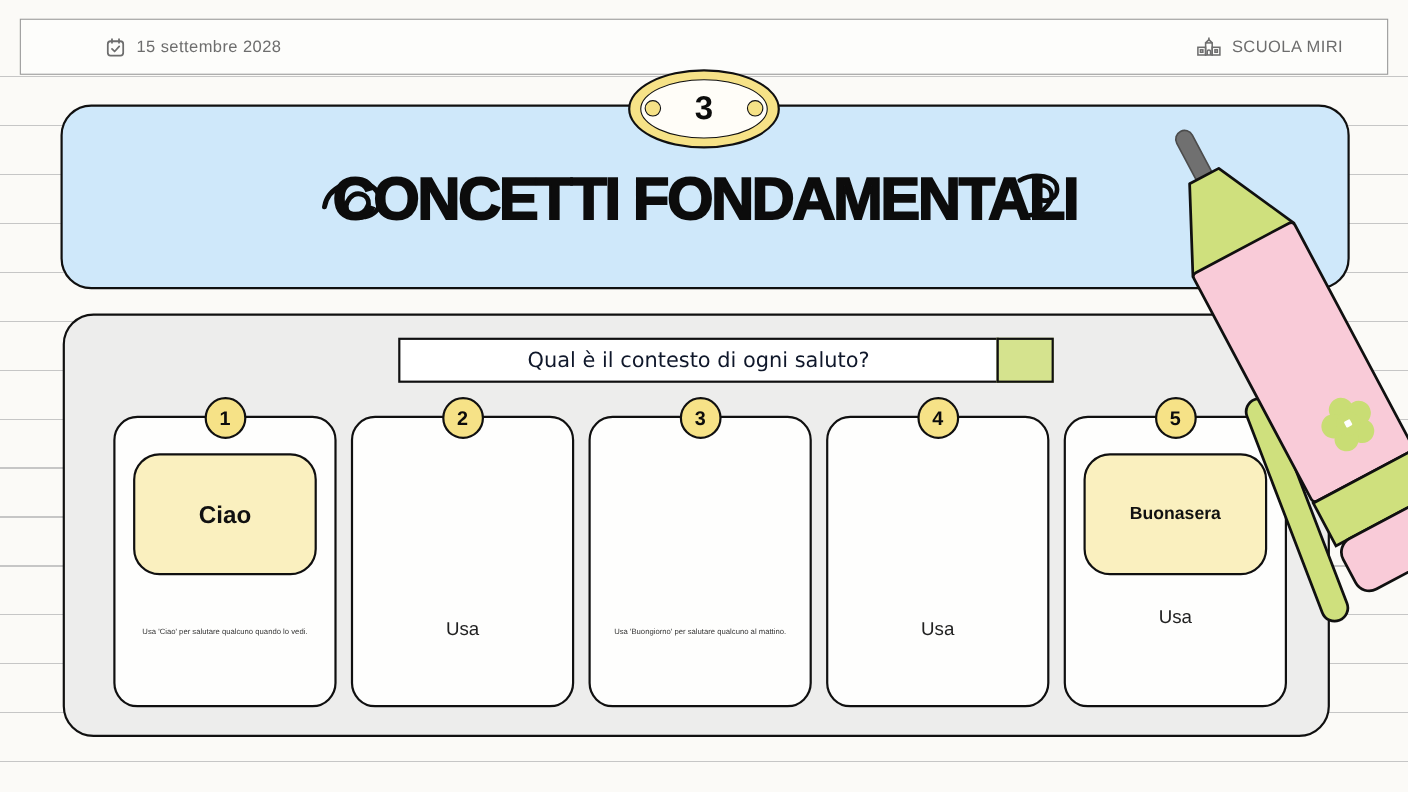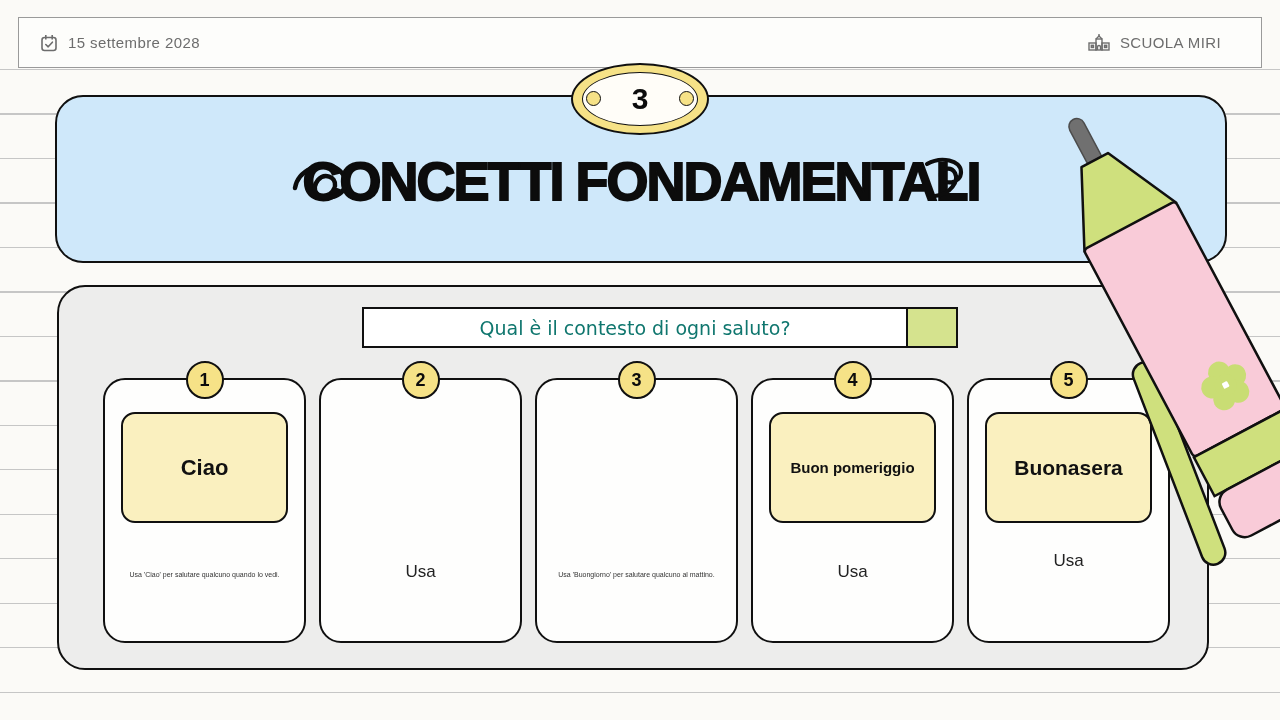--- a/index.html
+++ b/index.html
@@ -9,21 +9,21 @@
   }
   .lines {
     position:absolute; left:0; right:0; top:69px; bottom:0;
     background:repeating-linear-gradient(to bottom,#c6c6c6 0 1px,transparent 1px 44.5px);
   }
   
   .topbar {
     position:absolute; left:18px; top:17px; width:1244px; height:51px;
     background:#fdfdfb; border:1px solid #9a9a9a; box-sizing:border-box;
     display:flex; align-items:center; justify-content:space-between;
-    padding:0 40px 0 20px; color:#6d6d6d; font-size:15px; letter-spacing:.4px;
+    padding:0 40px 0 76px; color:#6d6d6d; font-size:15px; letter-spacing:.4px;
   }
   .tb-group { display:flex; align-items:center; gap:9px; }
   .tb-icon { display:flex; }
   
   .title-box {
     position:absolute; left:55px; top:95px; width:1172px; height:168px;
     background:#cfe8fa; border:2px solid #101010; border-radius:28px;
     display:flex; align-items:center; justify-content:center; box-sizing:border-box;
   }
   .title-text {
@@ -51,47 +51,47 @@
   .doodle-2 { left:921px; top:154px; }
   
   .panel {
     position:absolute; left:57px; top:285px; width:1152px; height:385px;
     background:#ededec; border:2px solid #101010; border-radius:28px; box-sizing:border-box;
   }
   .question-row { position:absolute; left:362px; top:307px; height:41px; display:flex; z-index:2; }
   .question-bar {
     width:546px; background:#ffffff; border:2px solid #101010; box-sizing:border-box;
     display:flex; align-items:center; justify-content:center;
-    font-family:"DejaVu Sans", sans-serif; font-size:19px; color:#0f766e;
+    font-family:"DejaVu Sans", sans-serif; font-size:19px; color:#0f172a;
   }
   .question-color {
     width:52px; margin-left:-2px; background:#d5e38e;
     border:2px solid #101010; box-sizing:border-box;
   }
   
   .cards { position:absolute; left:103px; top:378px; display:flex; gap:13px; z-index:3; }
   .card {
     position:relative; width:203px; height:265px; background:#fefefd;
     border:2px solid #101010; border-radius:22px; box-sizing:border-box;
   }
   .card-num {
     position:absolute; top:-19px; left:50%; margin-left:-19px;
     width:38px; height:38px; background:#f6e287; border:2px solid #101010;
     border-radius:50%; box-sizing:border-box; z-index:4;
     display:flex; align-items:center; justify-content:center;
     font-size:18px; font-weight:bold; color:#0c0c0c;
   }
   .word-box {
     position:absolute; left:16px; right:16px; top:32px; height:111px;
-    background:#faf0bf; border:2px solid #101010; border-radius:14px; box-sizing:border-box;
+    background:#faf0bf; border:2px solid #101010; border-radius:24px; box-sizing:border-box;
     display:flex; align-items:center; justify-content:center;
     font-weight:bold; font-size:22px; color:#111; text-align:center;
   }
   .card--4 .word-box { font-size:15px; }
-  .card--5 .word-box { font-size:21px; }
+  .card--5 .word-box { font-size:16px; }
   .accent-light { font-weight:400; }
   .desc { position:absolute; left:6px; right:6px; text-align:center; color:#222; }
   .desc-tiny { top:191px; font-size:7px; white-space:nowrap; letter-spacing:0; color:#333; }
   .desc-usa  { top:182px; font-size:17px; }
   .card--5 .desc-usa { top:171px; }
   
   .pen { position:absolute; left:1000px; top:100px; width:300px; height:620px; z-index:40; pointer-events:none; }
 </style>
 </head>
 <body>
@@ -165,21 +165,20 @@
       <div class="desc desc-usa">Usa</div>
     </div>
 
     <div class="card card--3">
       <div class="card-num">3</div>
       <div class="desc desc-tiny">Usa 'Buongiorno' per salutare qualcuno al mattino.</div>
     </div>
 
     <div class="card card--4">
       <div class="card-num">4</div>
-      <div class="word-box">Buon pomeriggio</div>
       <div class="desc desc-usa">Usa</div>
     </div>
 
     <div class="card card--5">
       <div class="card-num">5</div>
       <div class="word-box">Buonasera</div>
       <div class="desc desc-usa">Usa</div>
     </div>
 
   </div>

